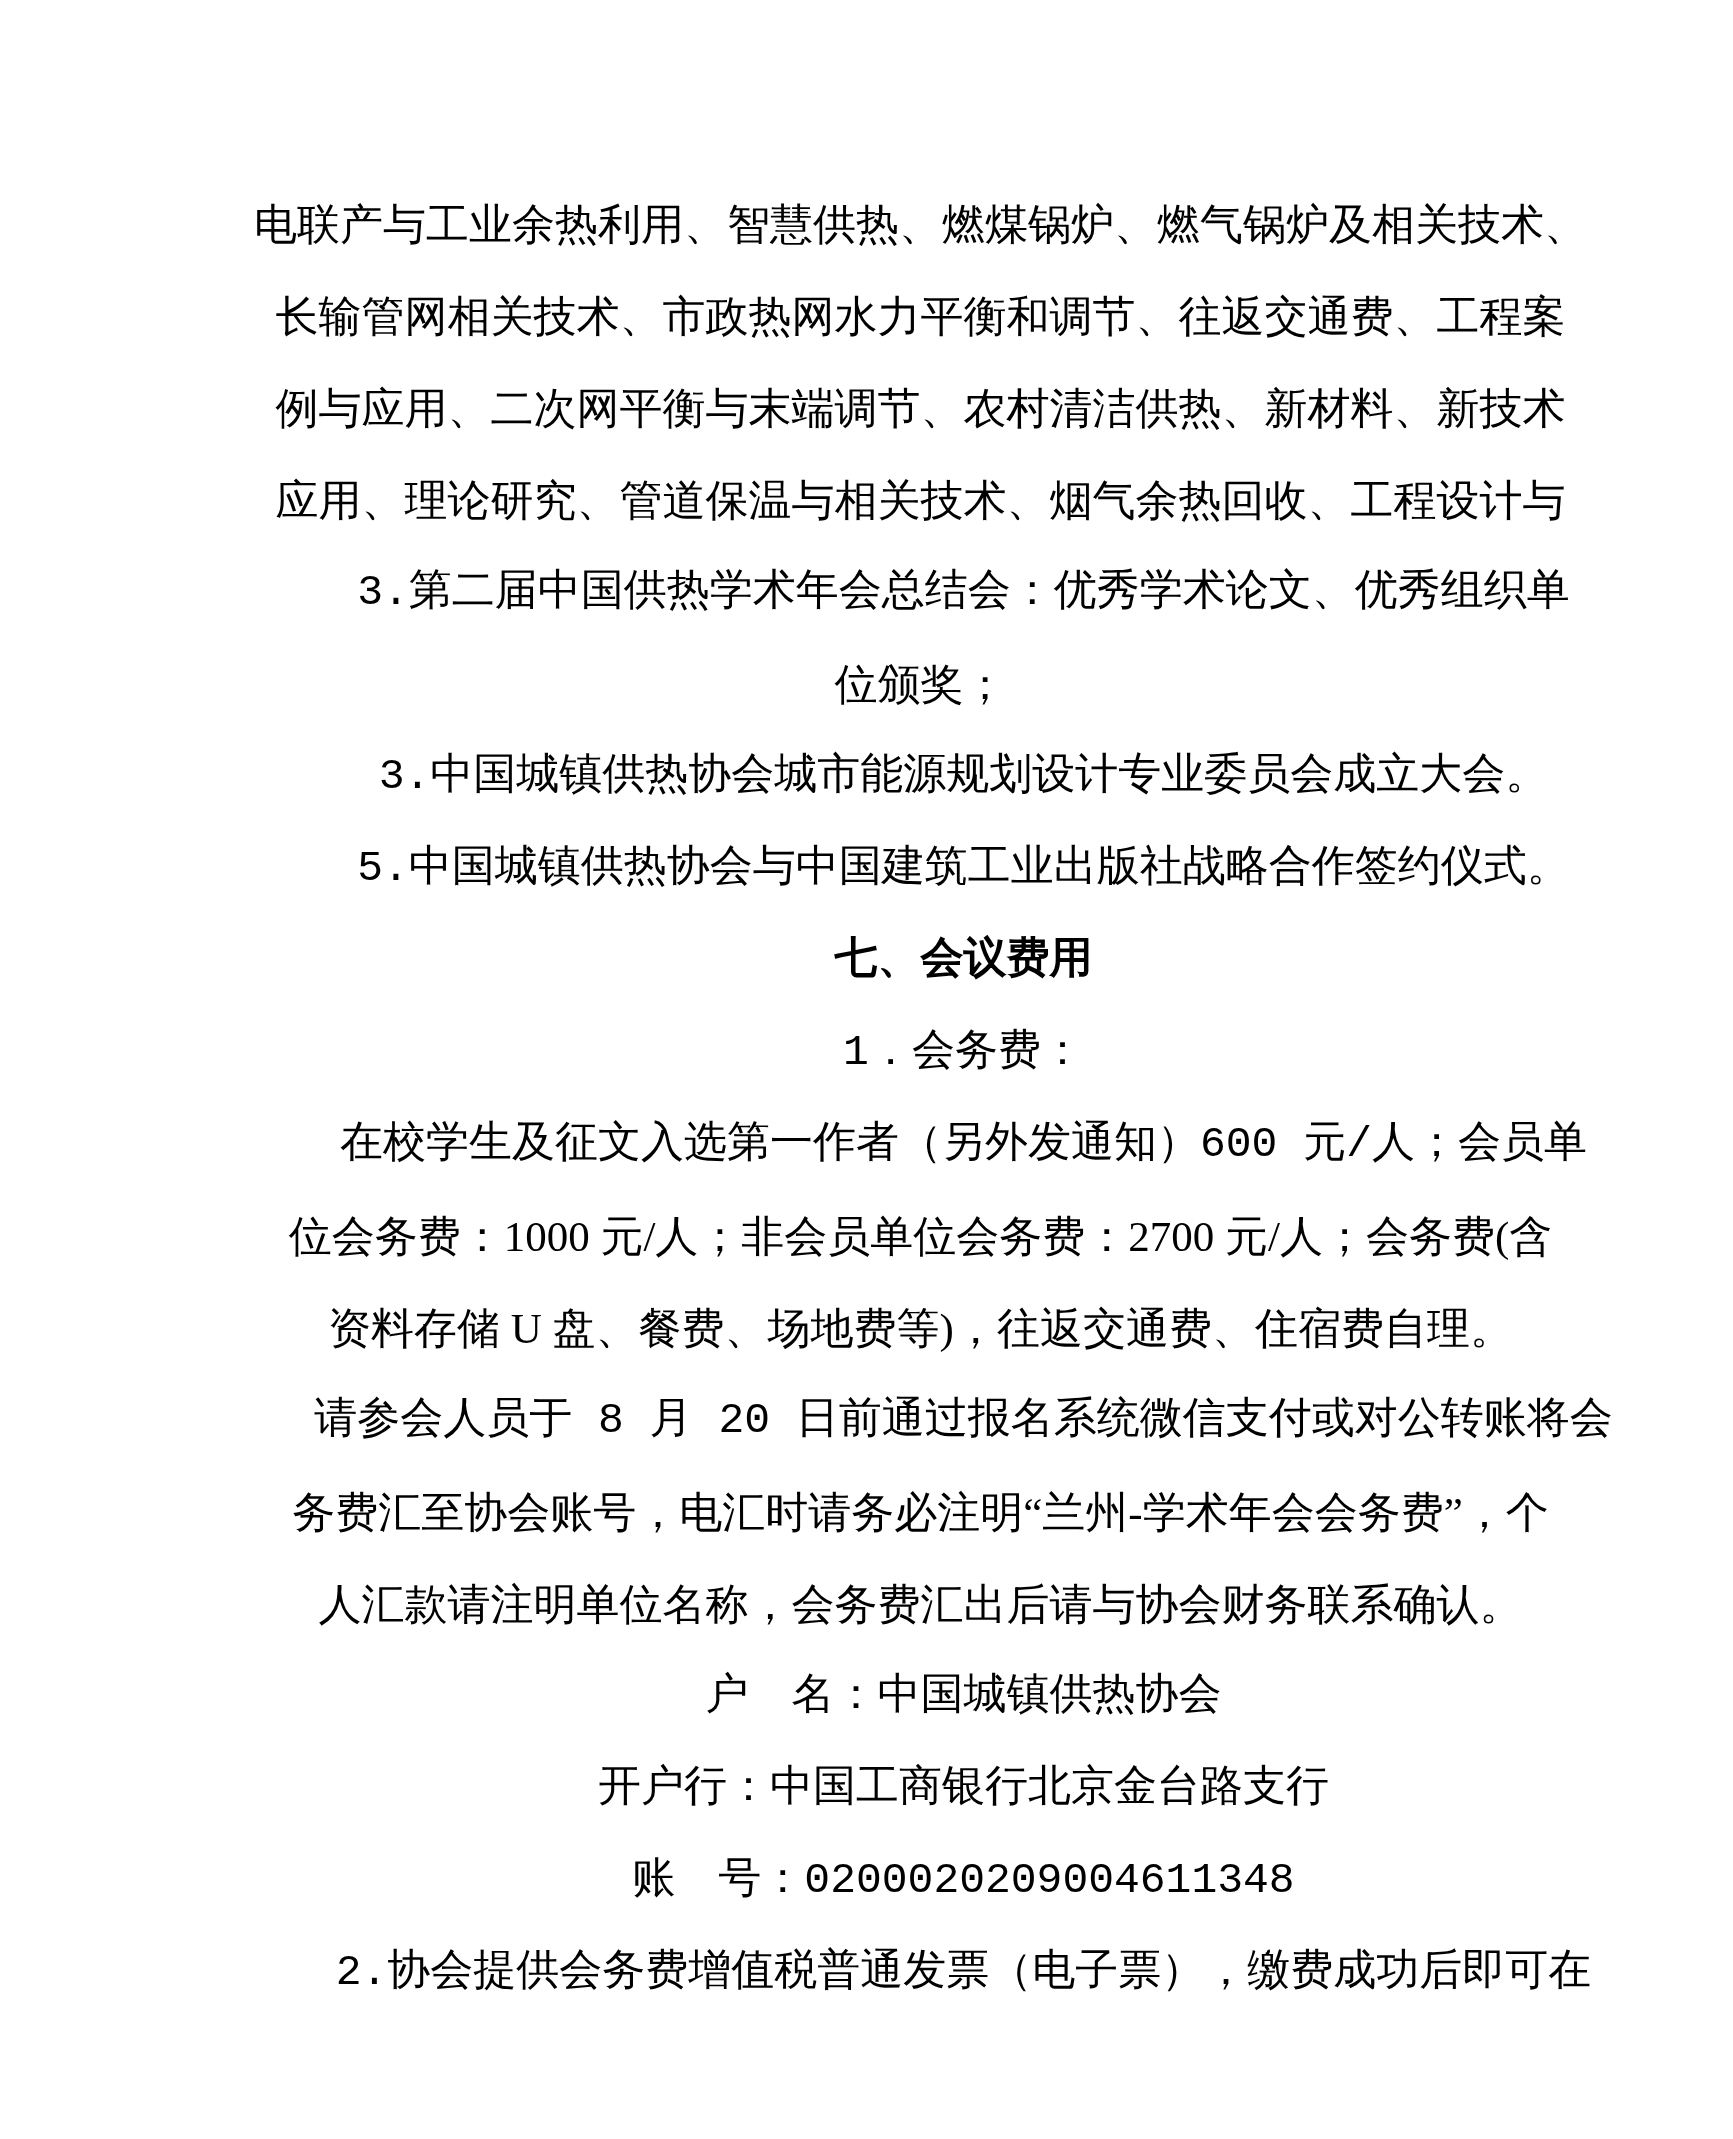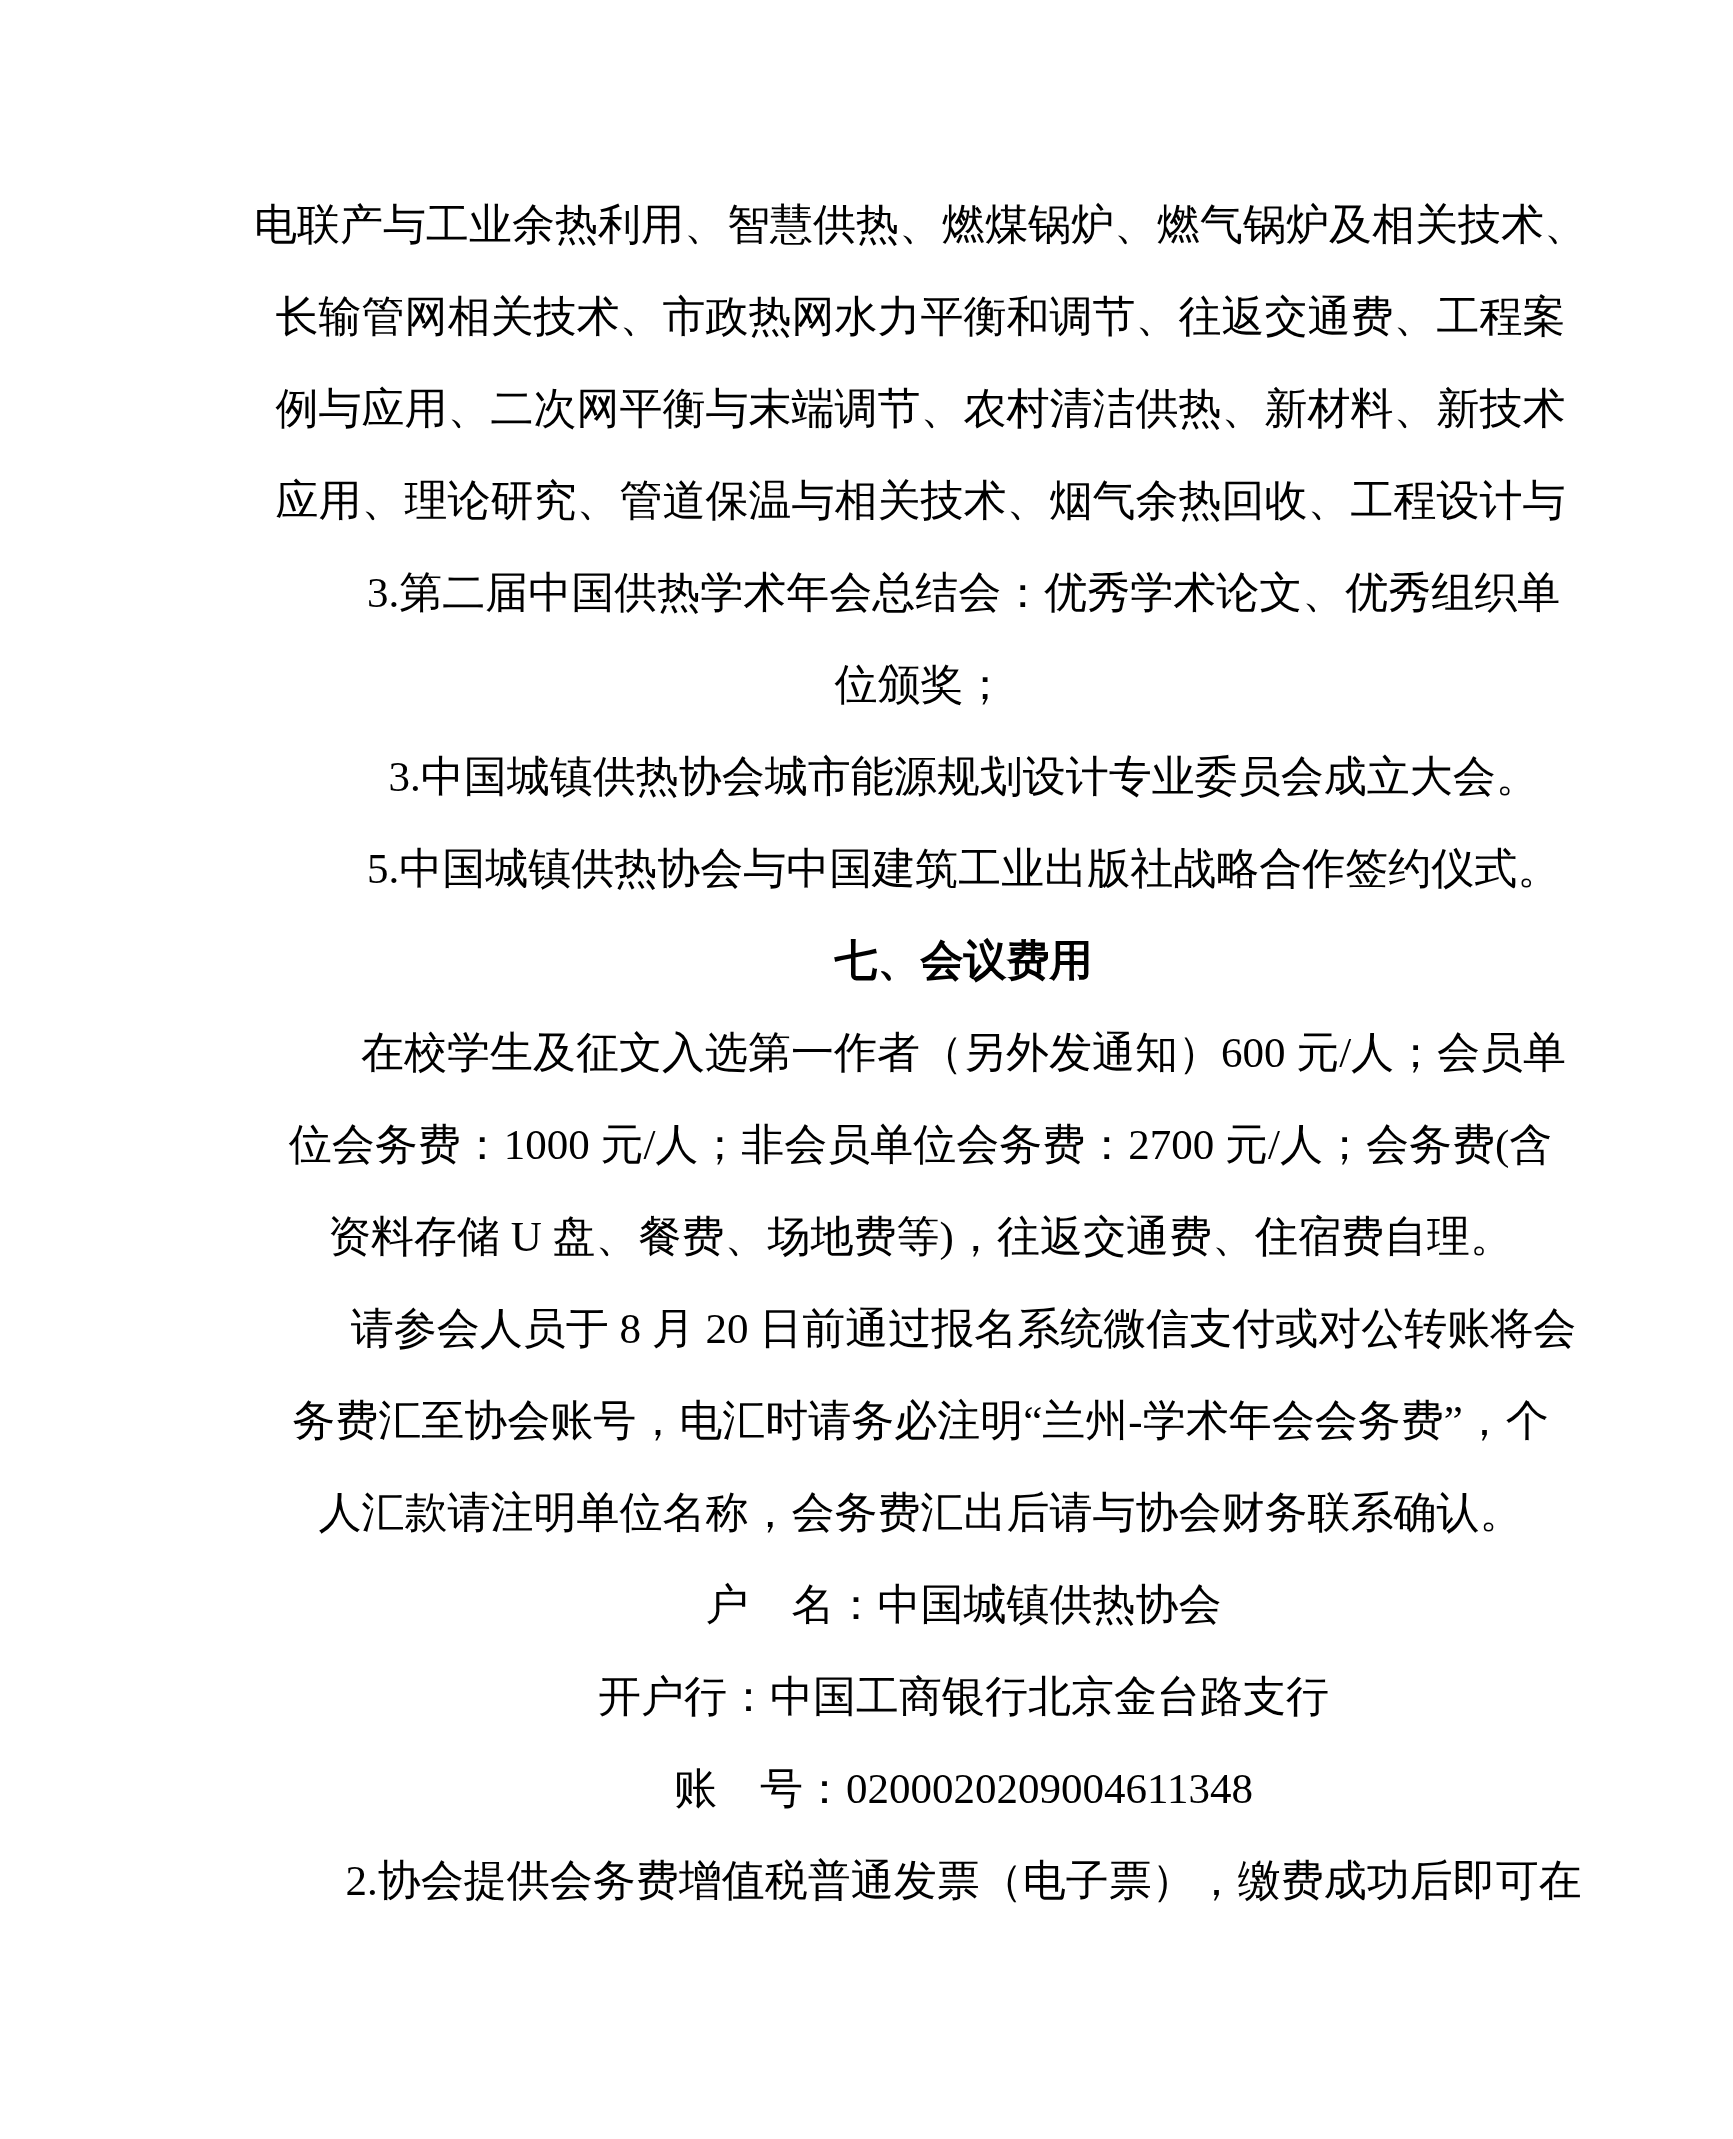--- a/index.html
+++ b/index.html
@@ -27,39 +27,41 @@
   .line {
     font-size: 43px;
     line-height: 92px;
     height: 92px;
     white-space: pre;
     letter-spacing: 0;
     text-align: center;
   }
   .indent {
     text-indent: 2em;
+    font-family: Liberation Mono, monospace;
   }
   .bold {
     font-weight: bold;
   }
 </style>
 </head>
 <body>
 
 <main class="page">
   <section id="doc-lines" class="doc-body">
       <div class="line">电联产与工业余热利用、智慧供热、燃煤锅炉、燃气锅炉及相关技术、</div>
       <div class="line">长输管网相关技术、市政热网水力平衡和调节、往返交通费、工程案</div>
       <div class="line">例与应用、二次网平衡与末端调节、农村清洁供热、新材料、新技术</div>
       <div class="line">应用、理论研究、管道保温与相关技术、烟气余热回收、工程设计与</div>
       <div class="line indent">3.第二届中国供热学术年会总结会：优秀学术论文、优秀组织单</div>
       <div class="line">位颁奖；</div>
       <div class="line indent">3.中国城镇供热协会城市能源规划设计专业委员会成立大会。</div>
       <div class="line indent">5.中国城镇供热协会与中国建筑工业出版社战略合作签约仪式。</div>
       <div class="line indent bold">七、会议费用</div>
+      <div class="line indent">1．会务费：</div>
       <div class="line indent">在校学生及征文入选第一作者（另外发通知）600 元/人；会员单</div>
       <div class="line">位会务费：1000 元/人；非会员单位会务费：2700 元/人；会务费(含</div>
       <div class="line">资料存储 U 盘、餐费、场地费等)，往返交通费、住宿费自理。</div>
       <div class="line indent">请参会人员于 8 月 20 日前通过报名系统微信支付或对公转账将会</div>
       <div class="line">务费汇至协会账号，电汇时请务必注明“兰州-学术年会会务费”，个</div>
       <div class="line">人汇款请注明单位名称，会务费汇出后请与协会财务联系确认。</div>
       <div class="line indent">户　名：中国城镇供热协会</div>
       <div class="line indent">开户行：中国工商银行北京金台路支行</div>
       <div class="line indent">账　号：0200020209004611348</div>
       <div class="line indent">2.协会提供会务费增值税普通发票（电子票），缴费成功后即可在</div>

